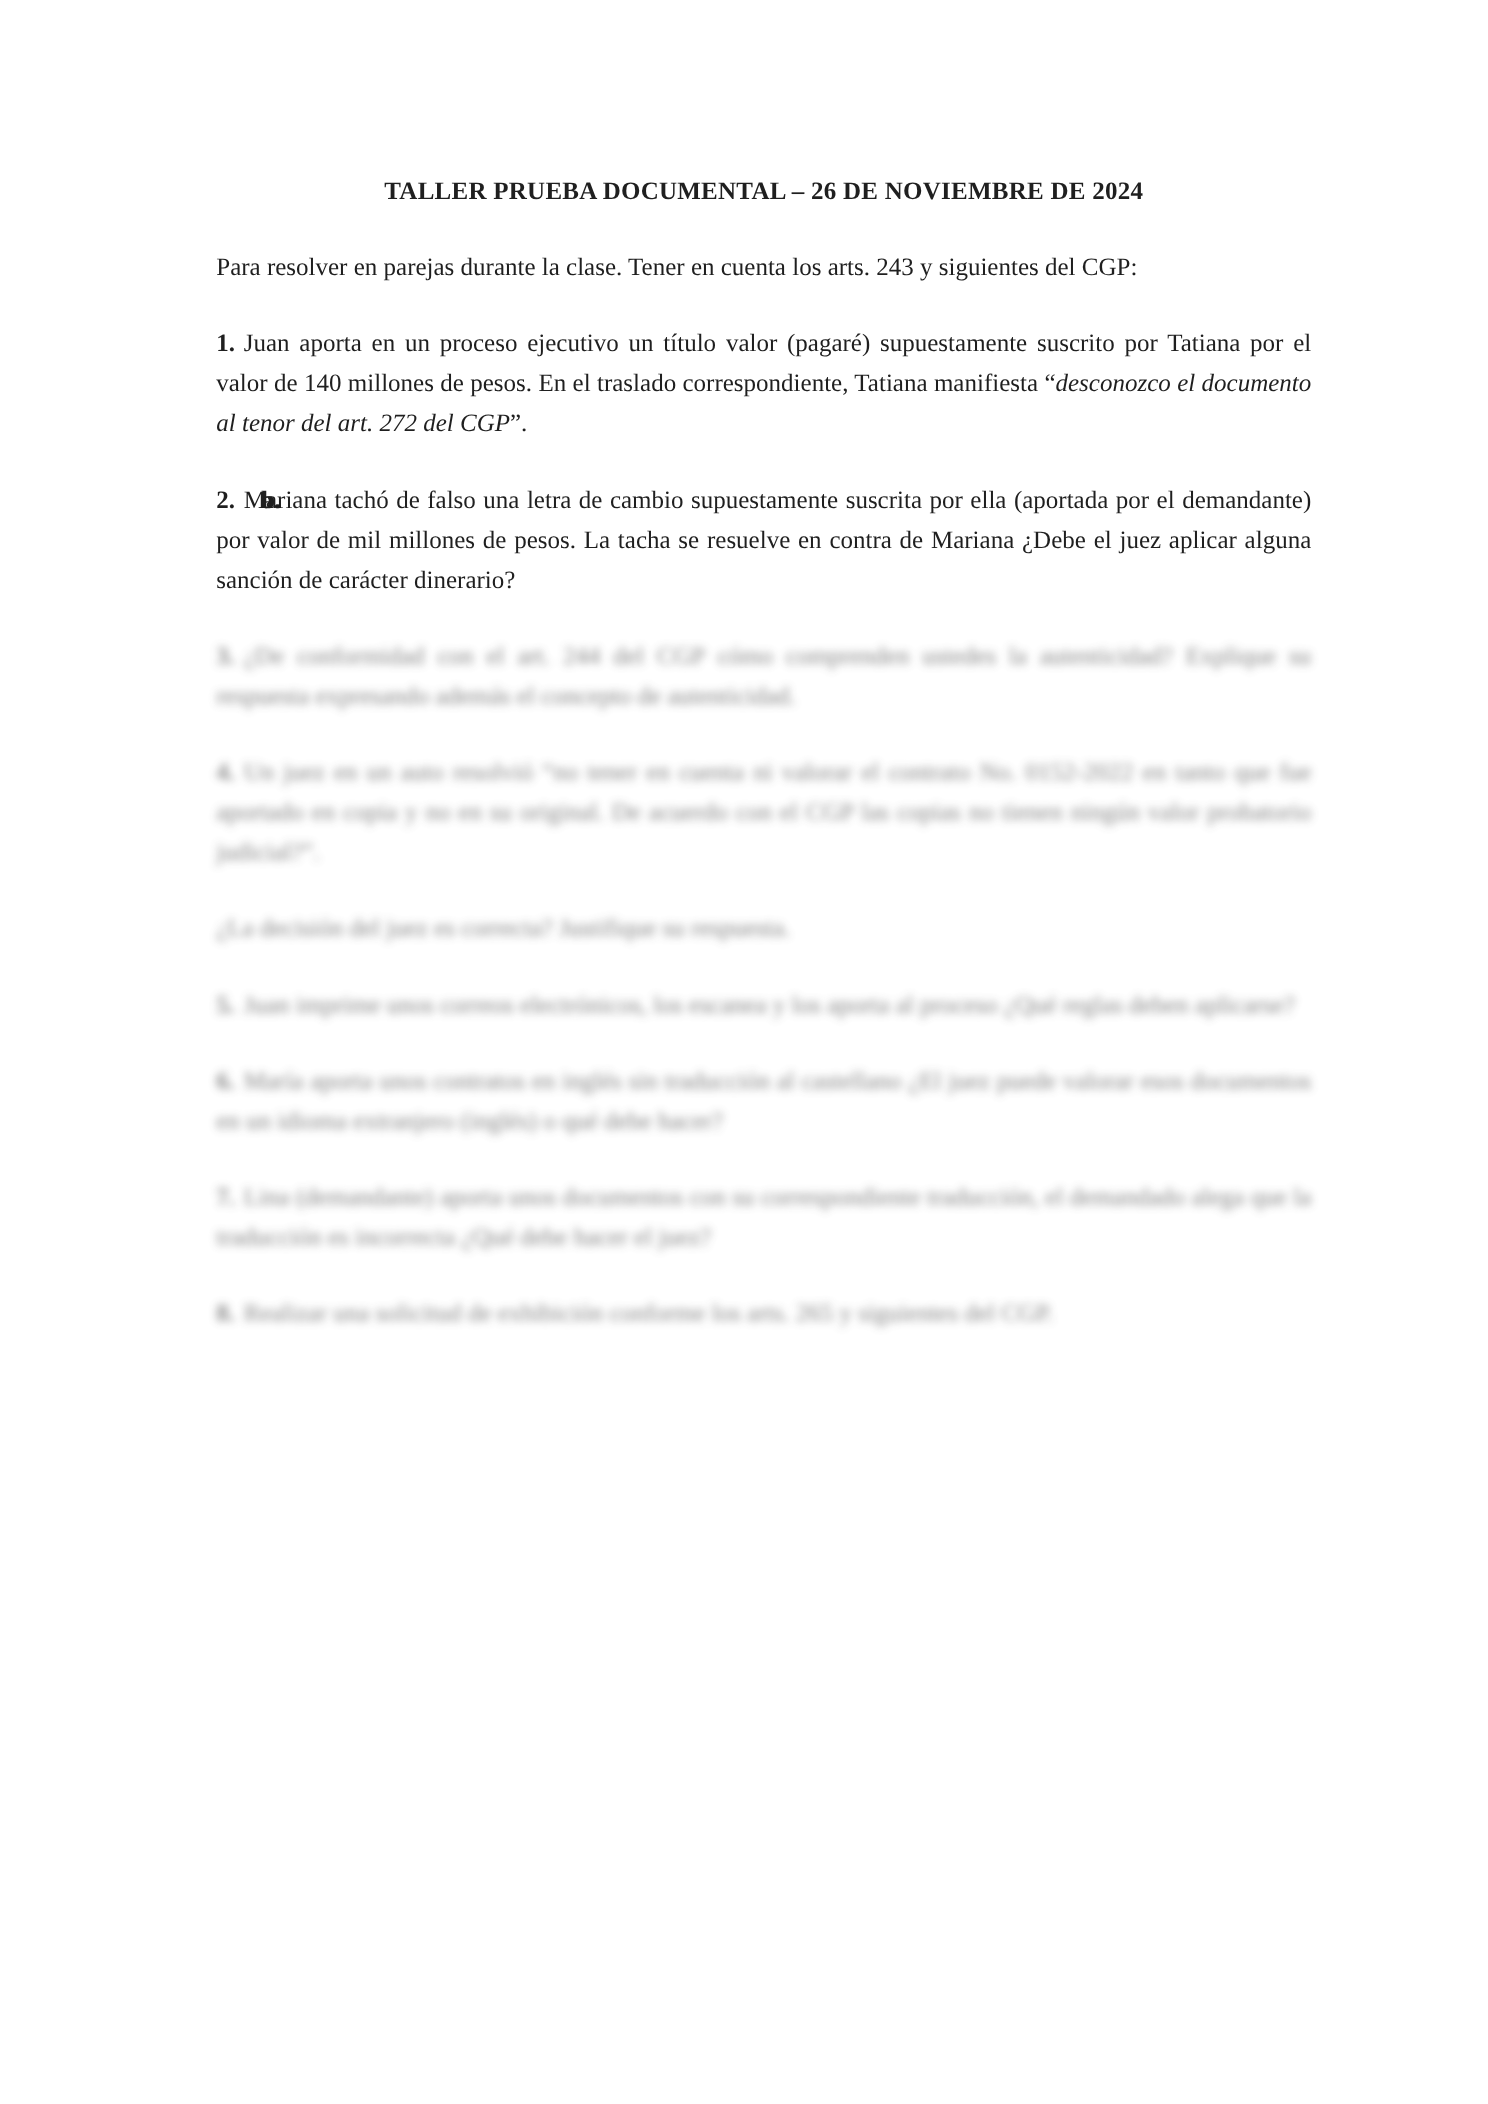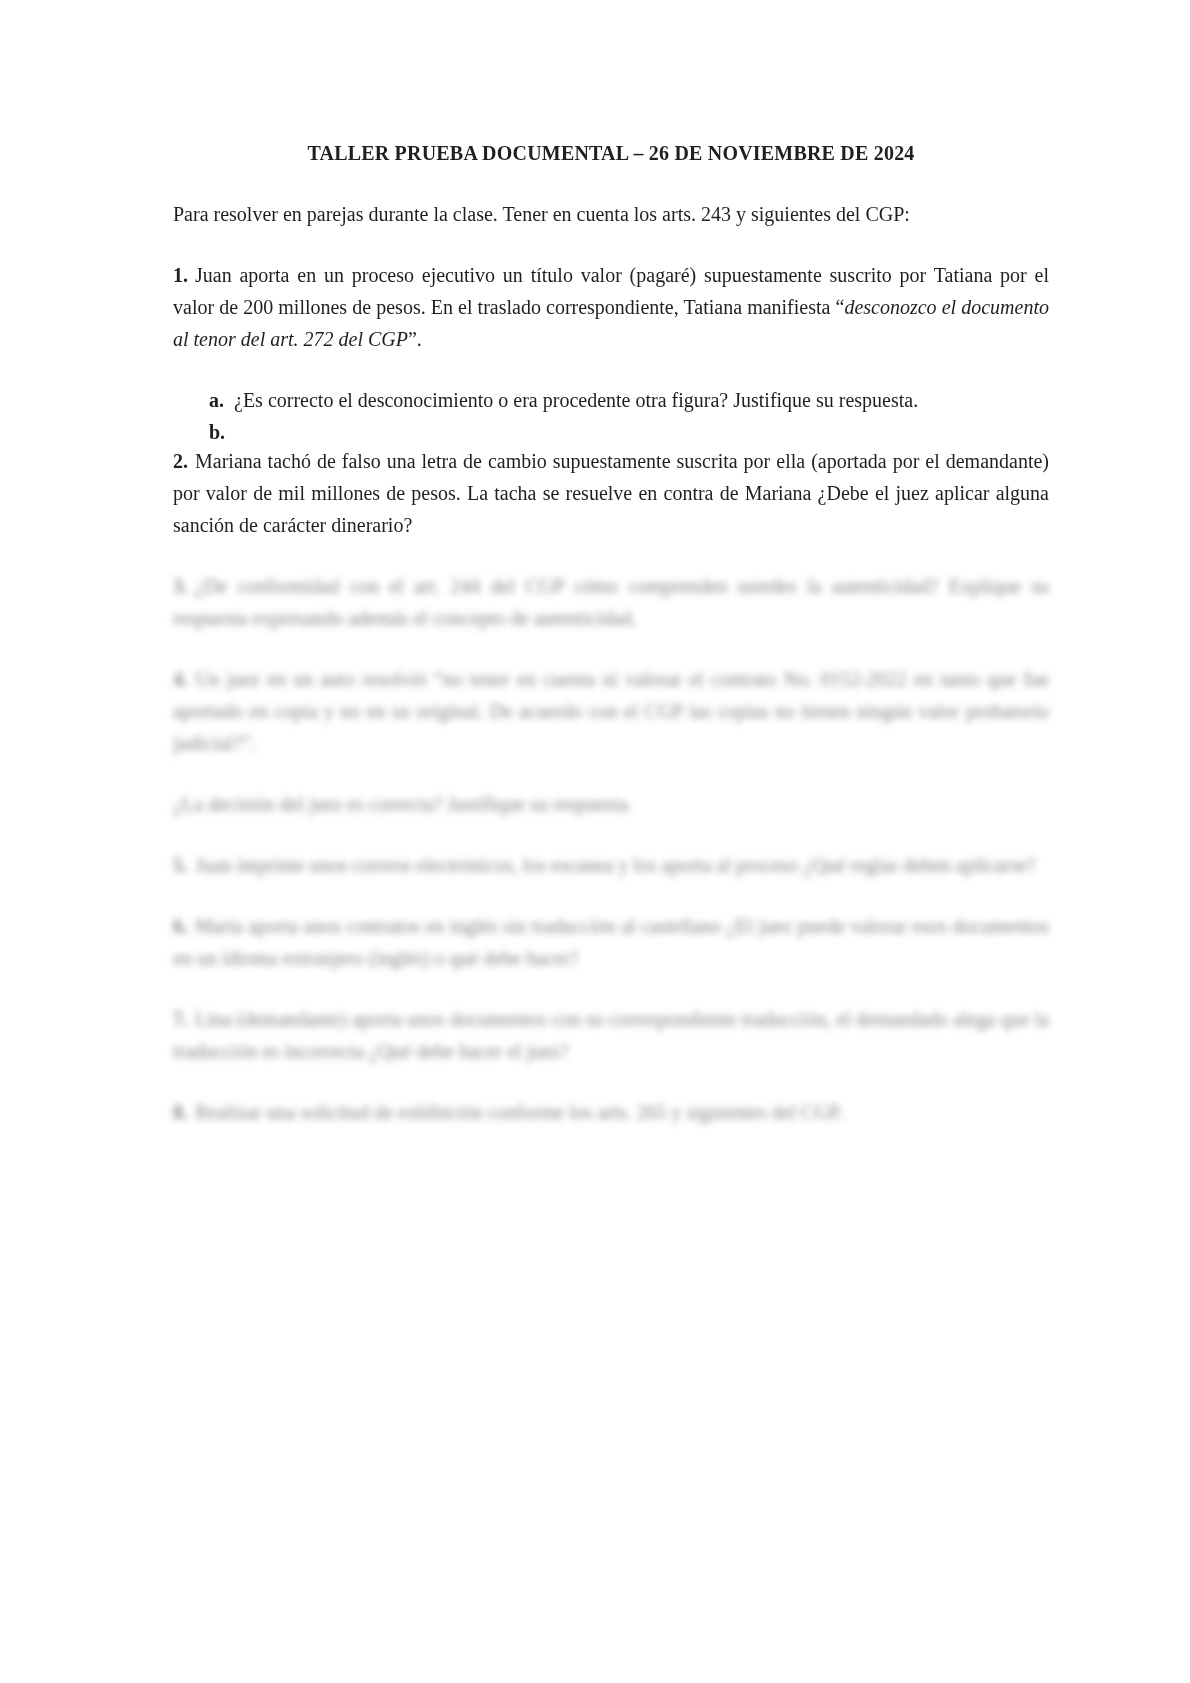--- a/index.html
+++ b/index.html
@@ -61,26 +61,25 @@
 </style>
 </head>
 <body>
 
 <div class="page">
 
   <h1 class="doc-title">TALLER PRUEBA DOCUMENTAL – 26 DE NOVIEMBRE DE 2024</h1>
 
   <p class="para">Para resolver en parejas durante la clase. Tener en cuenta los arts. 243 y siguientes del CGP:</p>
 
-  <p class="para"><span class="q-label">1.</span><span>Juan aporta en un proceso ejecutivo un título valor (pagaré) supuestamente suscrito por Tatiana por el valor de 200 millones de pesos. En el traslado correspondiente, Tatiana manifiesta “</span><span class="quote-italic">desconozco el documento al tenor del art. 272 del CGP</span><span>”.</span></p>
+  <p class="para"><span class="q-label">1.</span><span>Juan aporta en un proceso ejecutivo un título valor (pagaré) supuestamente suscrito por Tatiana por el valor de 140 millones de pesos. En el traslado correspondiente, Tatiana manifiesta “</span><span class="quote-italic">desconozco el documento al tenor del art. 272 del CGP</span><span>”.</span></p>
 
   <div class="sub-list">
     <div class="sub-item">
       <span class="sub-label">a.</span>
-      <span>¿Es correcto el desconocimiento o era procedente otra figura? Justifique su respuesta.</span>
     </div>
     <div class="sub-item">
       <span class="sub-label">b.</span>
     </div>
   </div>
 
   <p class="para"><span class="q-label">2.</span><span>Mariana tachó de falso una letra de cambio supuestamente suscrita por ella (aportada por el demandante) por valor de mil millones de pesos. La tacha se resuelve en contra de Mariana ¿Debe el juez aplicar alguna sanción de carácter dinerario?</span></p>
 
   <p class="para blurred"><span class="q-label">3.</span><span>¿De conformidad con el art. 244 del CGP cómo comprenden ustedes la autenticidad? Explique su respuesta expresando además el concepto de autenticidad.</span></p>
 

